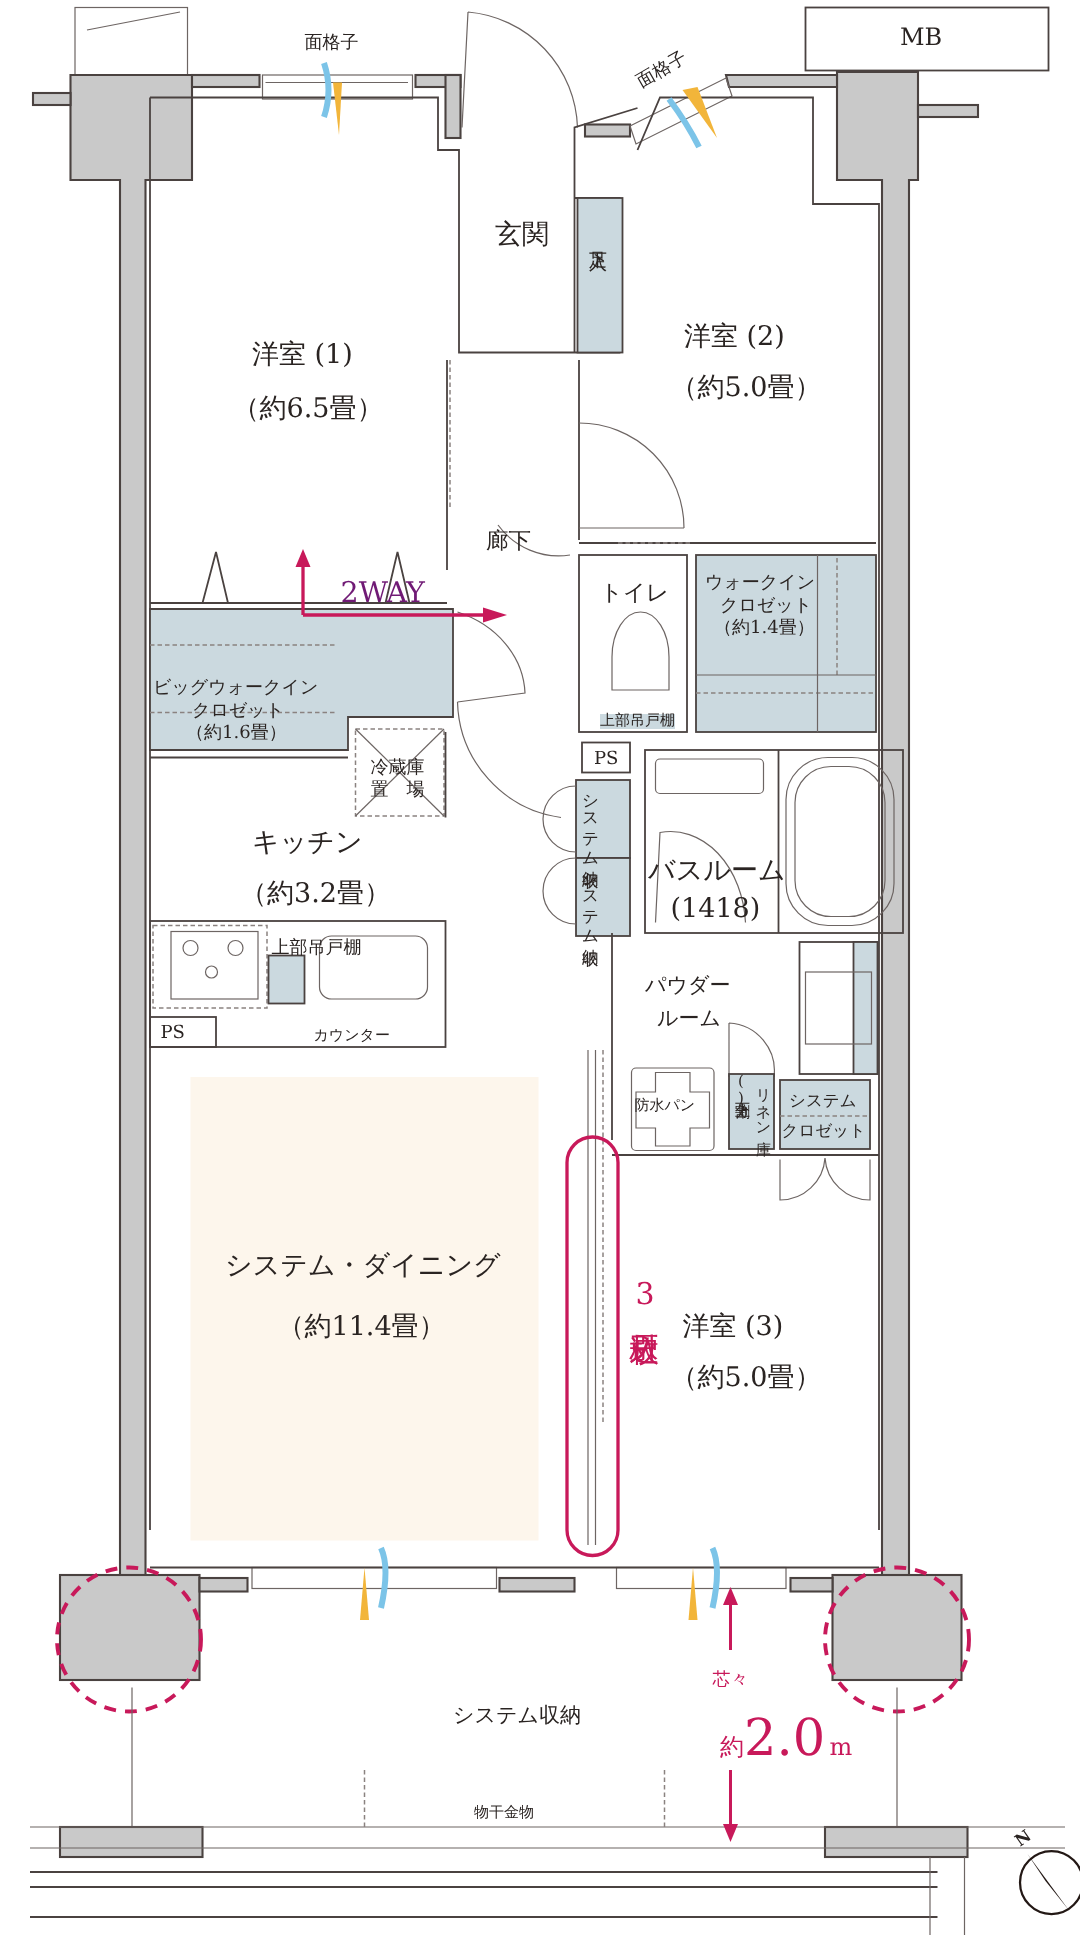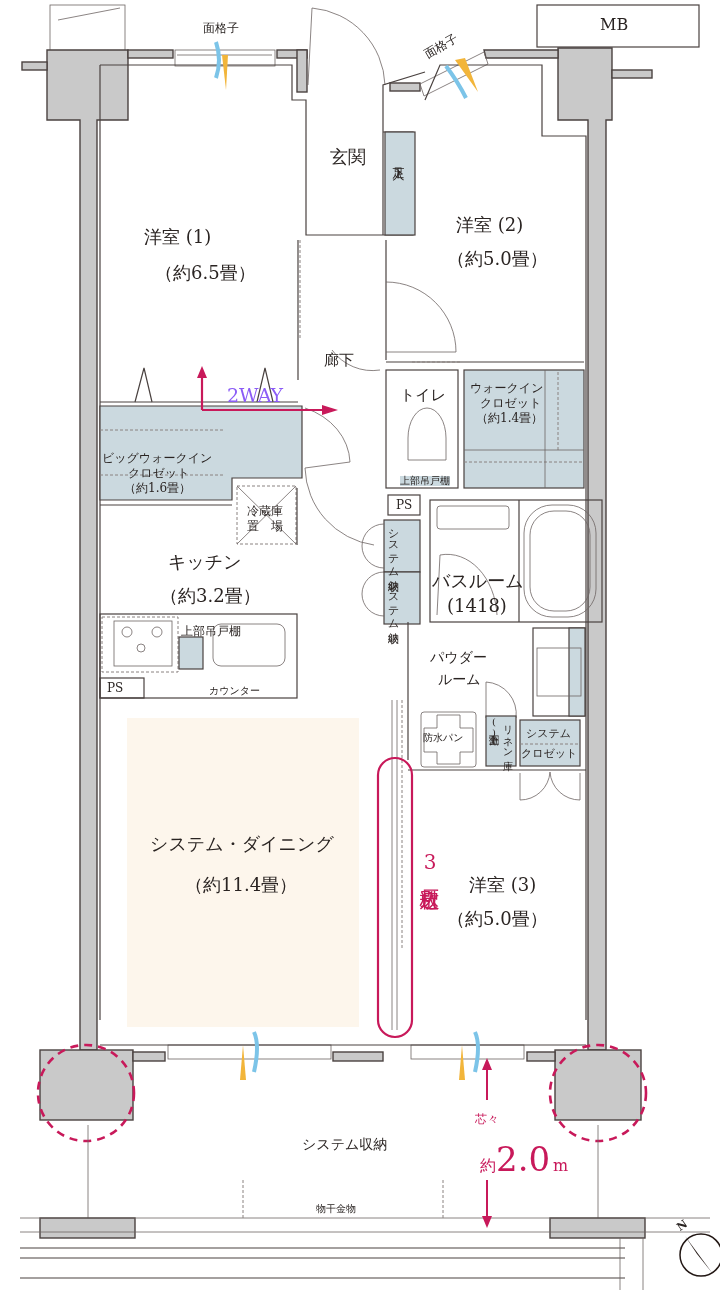--- a/index.html
+++ b/index.html
@@ -193,34 +193,34 @@
   </g>
 </svg>
 
 <div class="lbl small" style="left:203px;top:22px;">面格子</div>
 <div class="lbl small" style="left:423px;top:40px;transform:rotate(-30deg);">面格子</div>
 <div class="lbl" style="left:588px;top:17px;font-size:16px;margin-left:12px;">MB</div>
 
 <div class="lbl room-name" style="left:330px;top:148px;">玄関</div>
 <div class="lbl vert" style="left:392px;top:158px;">下足入</div>
 
-<div class="lbl room-name" style="left:144px;top:228px;">洋室 (1)</div>
+<div class="lbl room-name" style="left:168px;top:228px;">洋室 (1)</div>
 <div class="lbl room-size" style="left:155px;top:264px;">（約6.5畳）</div>
 
 <div class="lbl room-name" style="left:456px;top:216px;">洋室 (2)</div>
 <div class="lbl room-size" style="left:447px;top:250px;">（約5.0畳）</div>
 
 <div class="lbl" style="left:324px;top:353px;font-size:15px;">廊下</div>
 <div class="lbl" style="left:400px;top:388px;font-size:15px;">トイレ</div>
 <div class="lbl tiny" style="left:400px;top:476px;background:#cbd9df;">上部吊戸棚</div>
 <div class="lbl small" style="left:470px;top:382px;">ウォークイン</div>
 <div class="lbl small" style="left:480px;top:397px;">クロゼット</div>
 <div class="lbl small" style="left:476px;top:412px;">（約1.4畳）</div>
 
-<div class="lbl" style="left:227px;top:386px;font-size:19px;color:#8b5cf6;">2WAY</div>
+<div class="lbl" style="left:227px;top:386px;font-size:19px;color:#701a75;">2WAY</div>
 <div class="lbl small" style="left:102px;top:452px;">ビッグウォークイン</div>
 <div class="lbl small" style="left:128px;top:467px;">クロゼット</div>
 <div class="lbl small" style="left:124px;top:482px;">（約1.6畳）</div>
 
 <div class="lbl small" style="left:247px;top:505px;">冷蔵庫</div>
 <div class="lbl small" style="left:247px;top:520px;">置　場</div>
 <div class="lbl" style="left:396px;top:499px;font-size:12px;">PS</div>
 
 <div class="lbl vert" style="left:387px;top:522px;font-size:11px;height:50px;">システム収納</div>
 <div class="lbl vert" style="left:387px;top:574px;font-size:11px;height:50px;">システム収納</div>
@@ -239,21 +239,21 @@
 <div class="lbl tiny" style="left:423px;top:733px;">防水パン</div>
 <div class="lbl vert" style="left:502px;top:718px;font-size:10px;">リネン庫</div>
 <div class="lbl vert" style="left:488px;top:716px;font-size:10px;">(上下分割)</div>
 <div class="lbl small" style="left:526px;top:728px;font-size:11px;">システム</div>
 <div class="lbl small" style="left:521px;top:748px;font-size:11px;">クロゼット</div>
 
 <div class="lbl room-name" style="left:150px;top:835px;">システム・ダイニング</div>
 <div class="lbl room-size" style="left:185px;top:876px;">（約11.4畳）</div>
 
 <div class="lbl vert accent" style="left:420px;top:850px;font-size:20px;line-height:1;">3枚引込戸</div>
-<div class="lbl room-name" style="left:455px;top:876px;margin-left:14px;">洋室 (3)</div>
+<div class="lbl room-name" style="left:455px;top:876px;">洋室 (3)</div>
 <div class="lbl room-size" style="left:447px;top:910px;">（約5.0畳）</div>
 
 <div class="lbl" style="left:302px;top:1137px;font-size:14px;">システム収納</div>
 <div class="lbl tiny" style="left:316px;top:1204px;">物干金物</div>
 
 <div class="lbl accent" style="left:475px;top:1113px;font-size:12px;">芯々</div>
 <div class="lbl accent" style="left:443px;top:1142px;margin-left:37px;">
   <span style="font-size:16px;">約</span><span style="font-size:34px;">2.0</span><span style="font-size:16px;margin-left:3px;">m</span>
 </div>
 <div class="lbl" style="left:677px;top:1220px;font-size:11px;font-weight:bold;transform:rotate(-35deg);">N</div>

